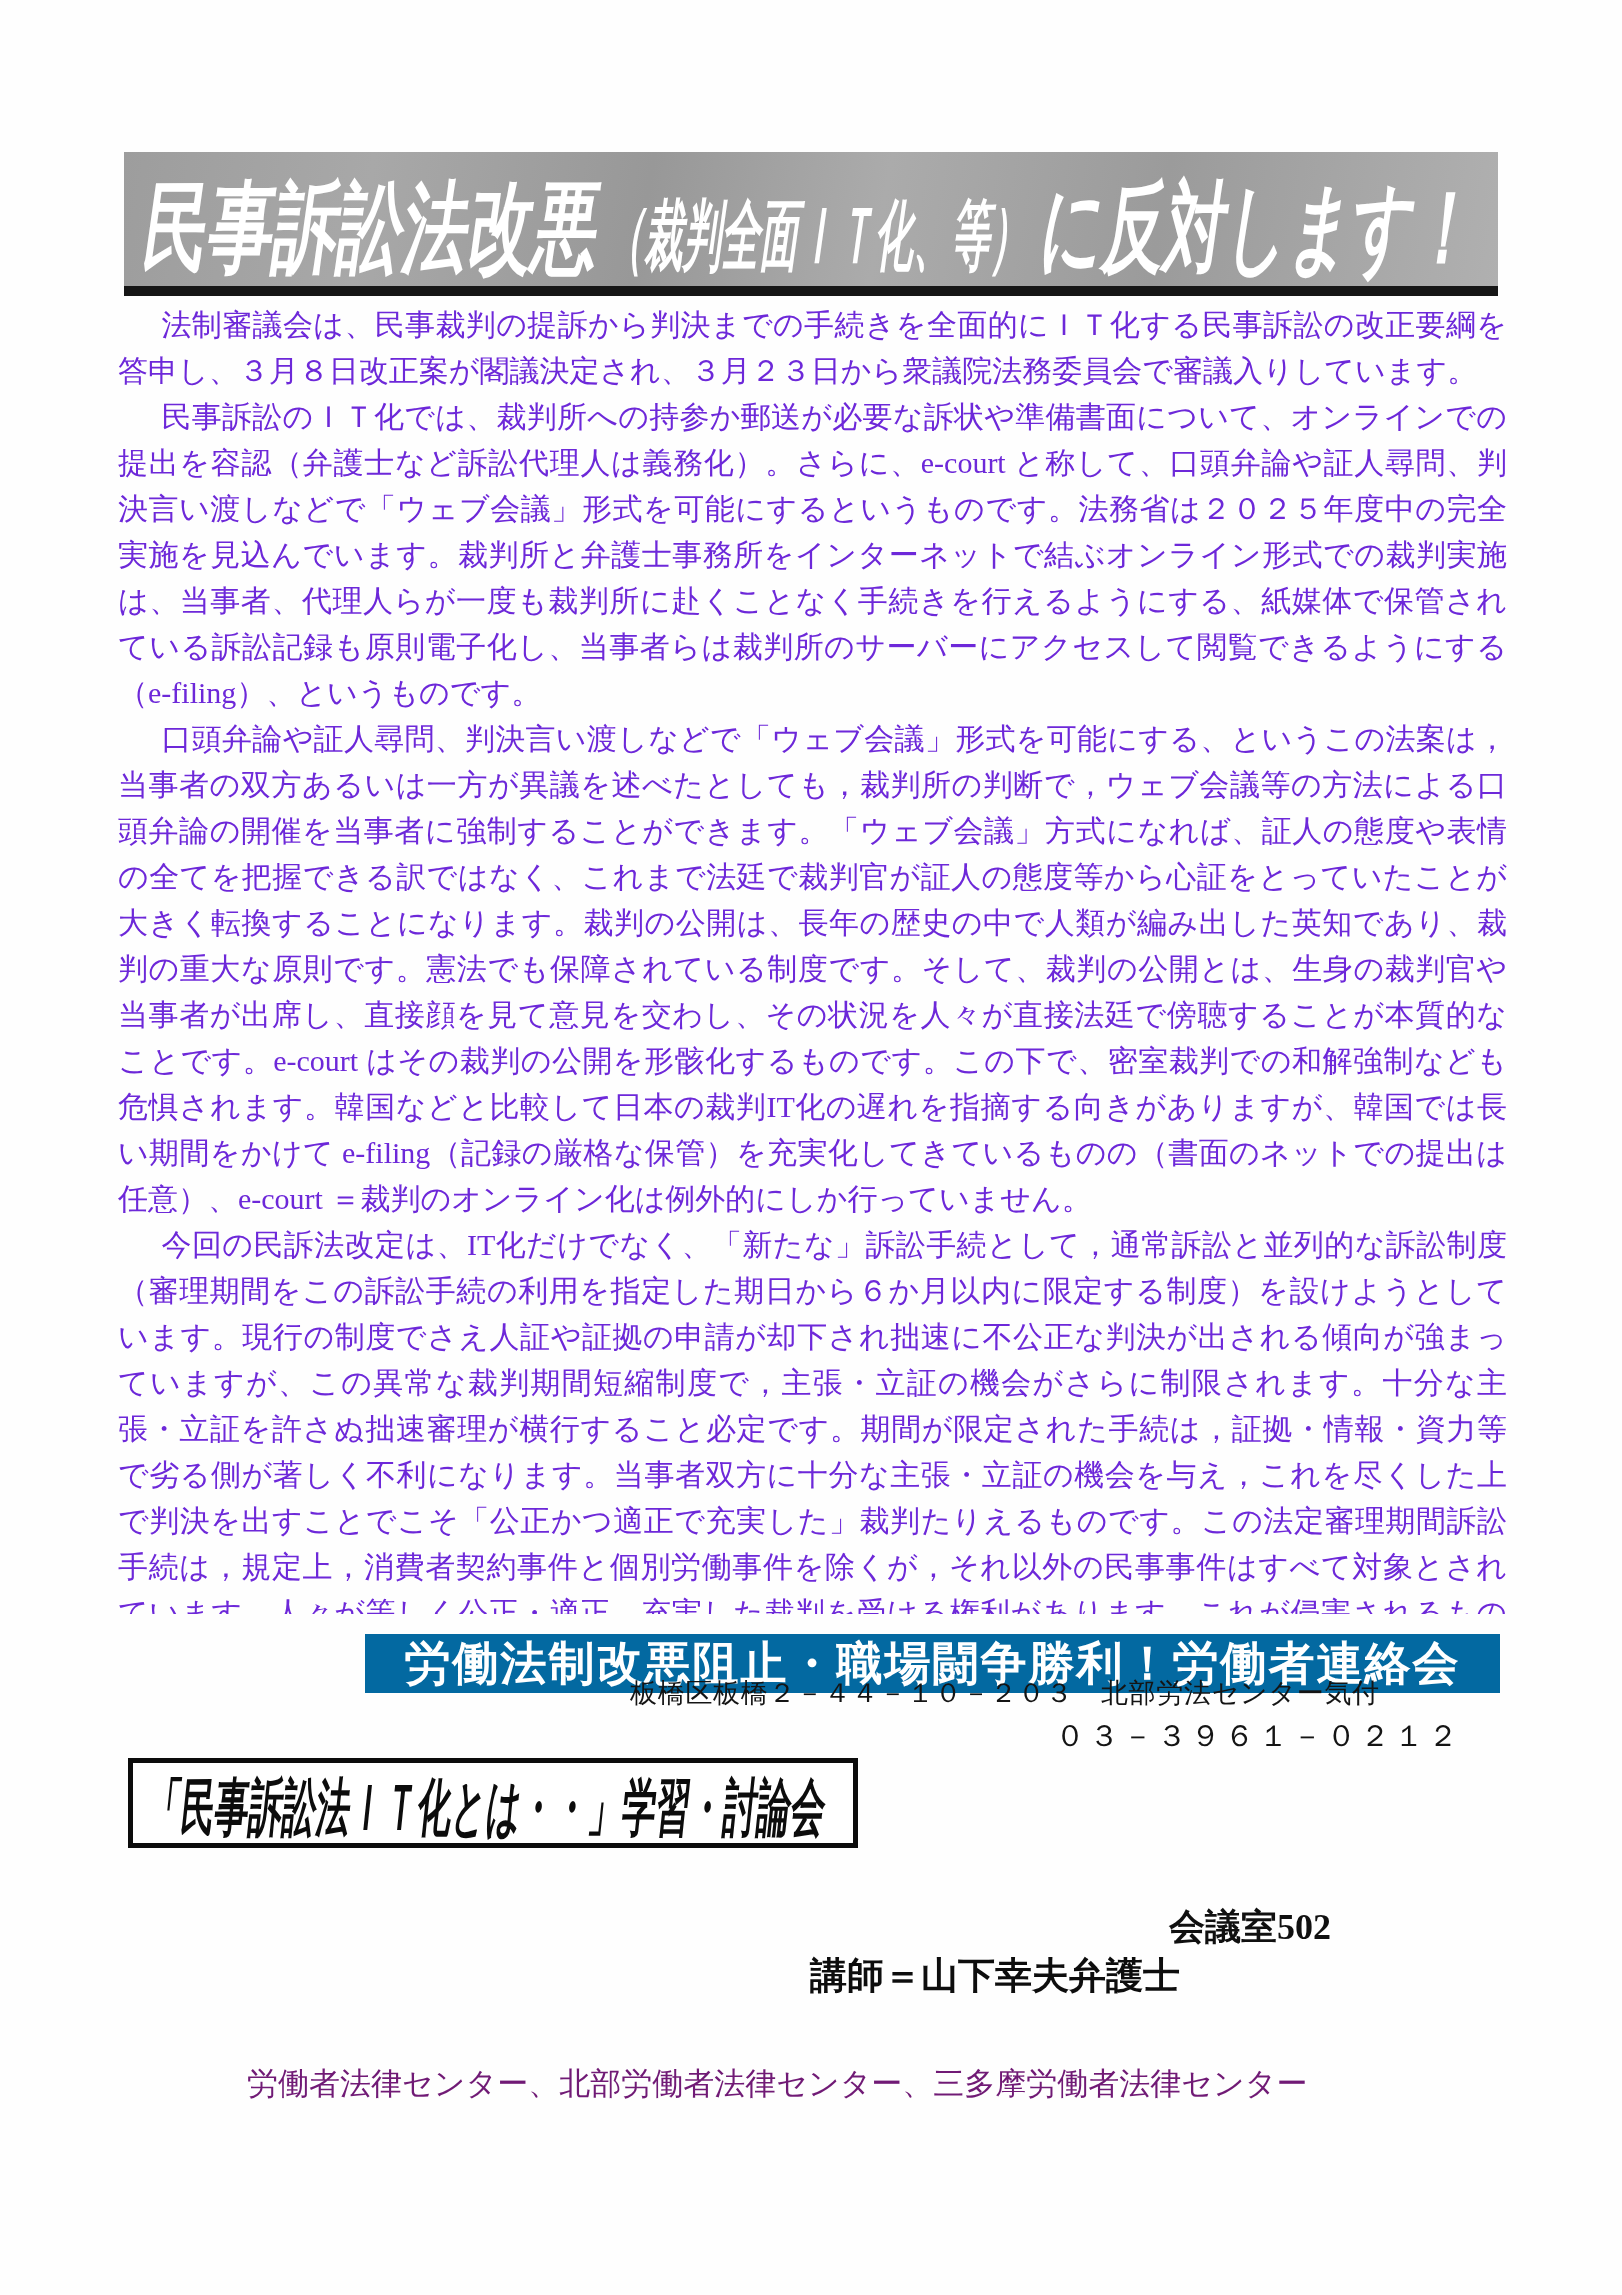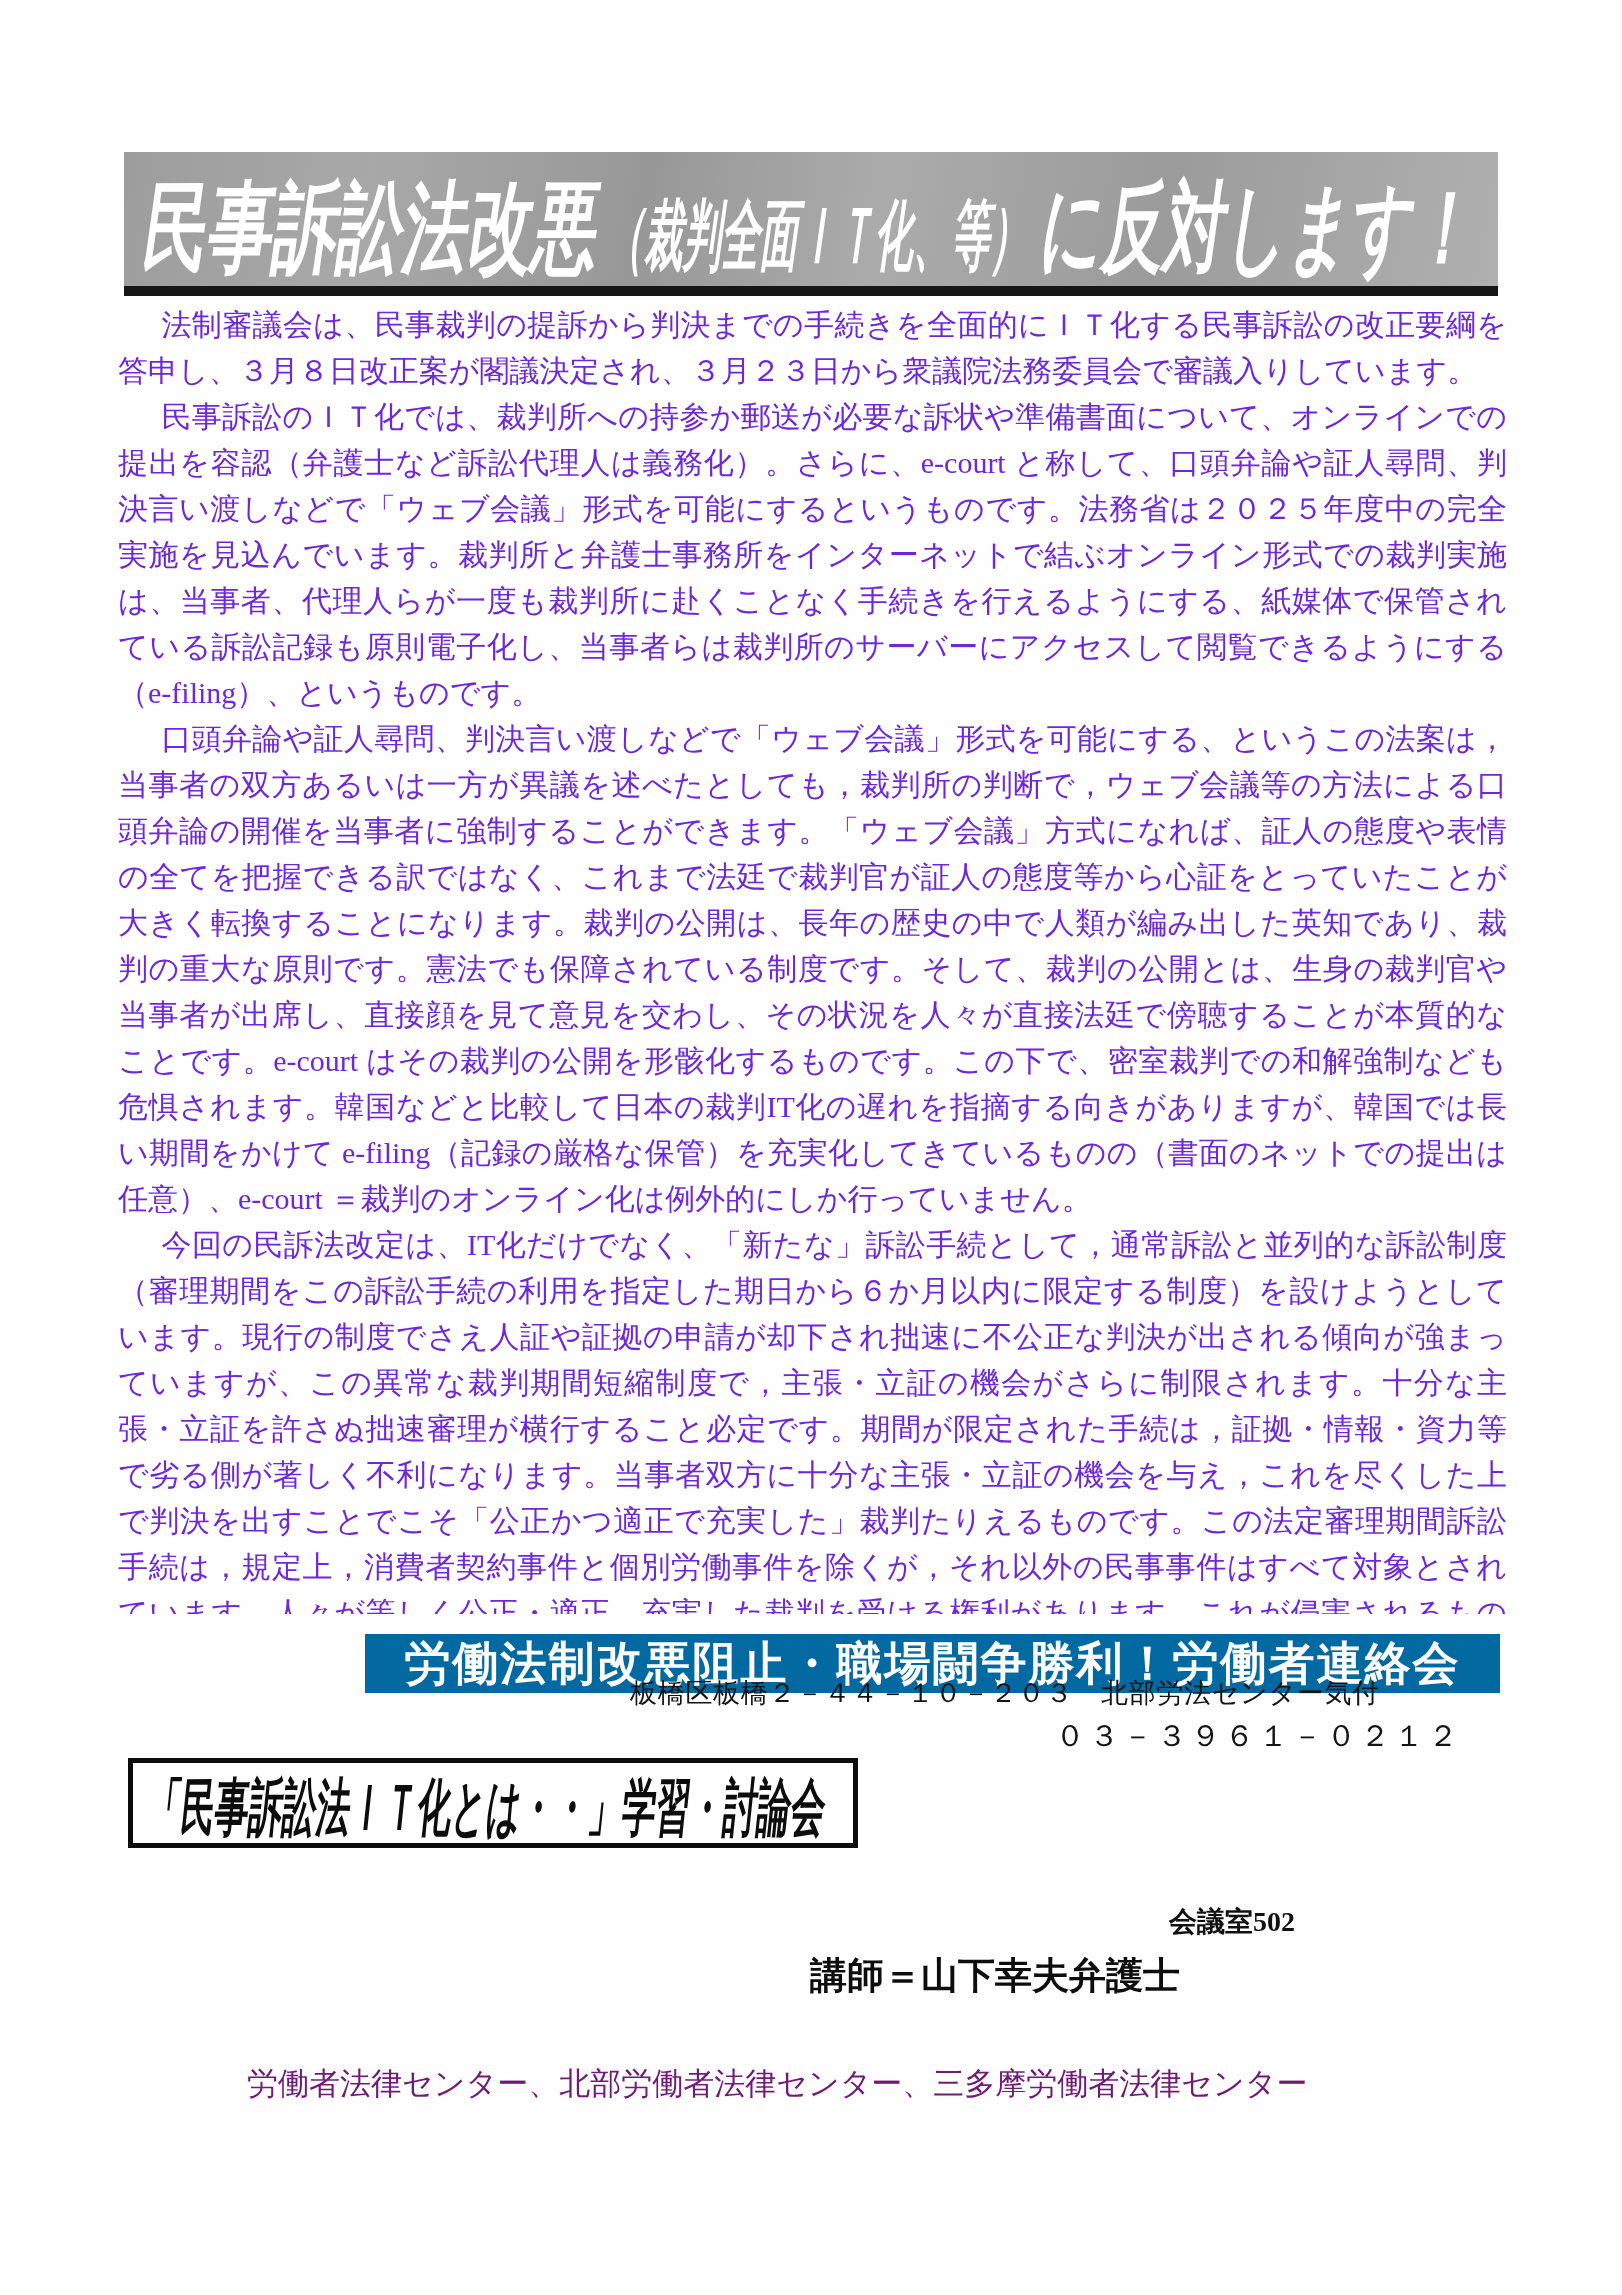--- a/index.html
+++ b/index.html
@@ -52,21 +52,21 @@
   }
   .event-box svg{display:block;width:720px;height:80px;}
 
   .event-line{
     position:absolute;left:194px;top:1847px;
     font-family:"Liberation Sans","DejaVu Sans",sans-serif;
     font-weight:bold;font-size:45px;letter-spacing:0.7px;white-space:nowrap;color:#0d0d0d;
   }
   .event-room{
     position:absolute;left:1169px;top:1903px;
-    font-weight:bold;font-size:28px;white-space:nowrap;color:#101010;
+    font-weight:bold;font-size:36px;white-space:nowrap;color:#101010;
   }
   .event-lecturer{
     position:absolute;left:810px;top:1951px;
     font-family:"Liberation Sans","DejaVu Sans",sans-serif;
     font-weight:bold;font-size:37px;white-space:nowrap;color:#0d0d0d;
   }
   .event-organizer{
     position:absolute;left:175px;top:2018px;
     font-size:31px;white-space:nowrap;color:#141414;
   }

